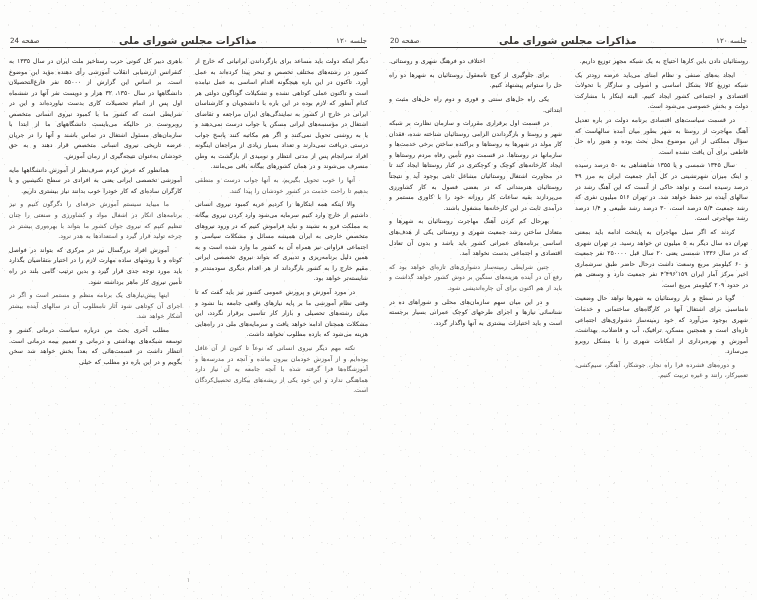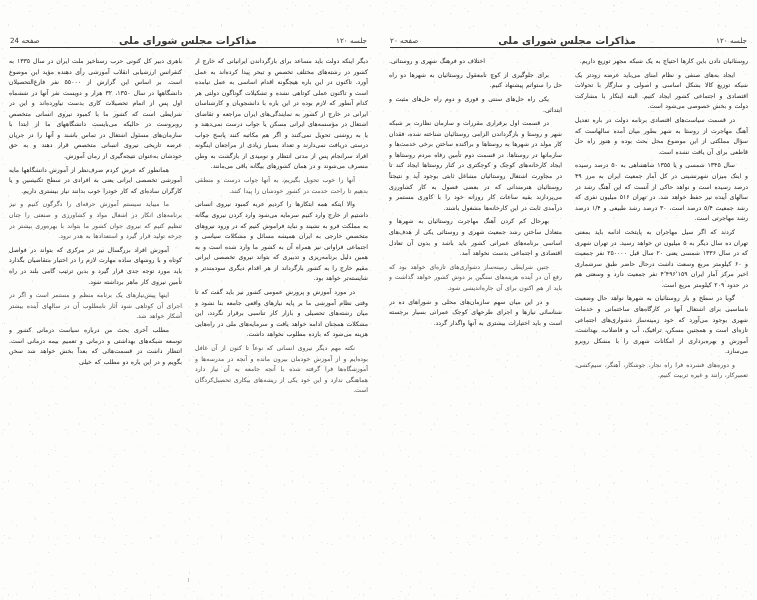--- a/index.html
+++ b/index.html
@@ -152,21 +152,21 @@
 <body>
 
 <div id="scan-sheet">
 
   <div class="page" id="page-right-leaf">
 
     <div class="running-head">
       <div class="rh-row">
         <span class="rh-item">جلسه ۱۲۰</span>
         <span class="rh-item rh-center">مذاکرات مجلس شورای ملی</span>
-        <span class="rh-item">صفحه ۲۰</span>
+        <span class="rh-item">صفحه 20</span>
       </div>
       <div class="rule"></div>
     </div>
 
     <div class="cols">
 
       <div class="col">
         <p class="para ink-dark">روستائیان دادن باین کارها احتیاج به یک شبکه مجهز توزیع داریم.</p>
         <p class="para indent ink-dark">ایجاد به‌های صنفی و نظام امنای می‌باید عرضه زودتر یک شبکه توزیع کالا بشکل اساسی و اصولی و سازگار با تحولات اقتصادی و اجتماعی کشور ایجاد کنیم. البته اینکار با مشارکت دولت و بخش خصوصی می‌شود است.</p>
         <p class="para indent ink-dark">در قسمت سیاست‌های اقتصادی برنامه دولت در باره تعدیل آهنگ مهاجرت از روستا به شهر بطور میان آمده سالهاست که سؤال مملکتی از این موضوع محل بحث بوده و هنوز راه حل قاطعی برای آن یافت نشده است.</p>

